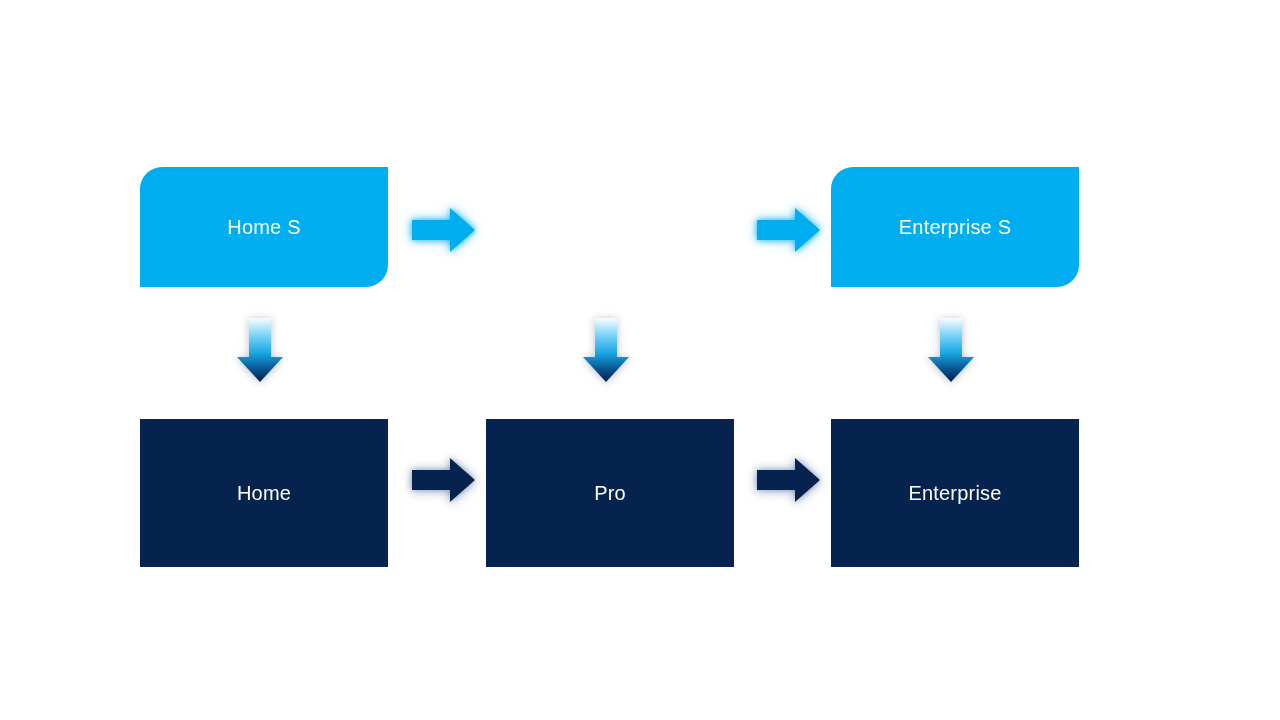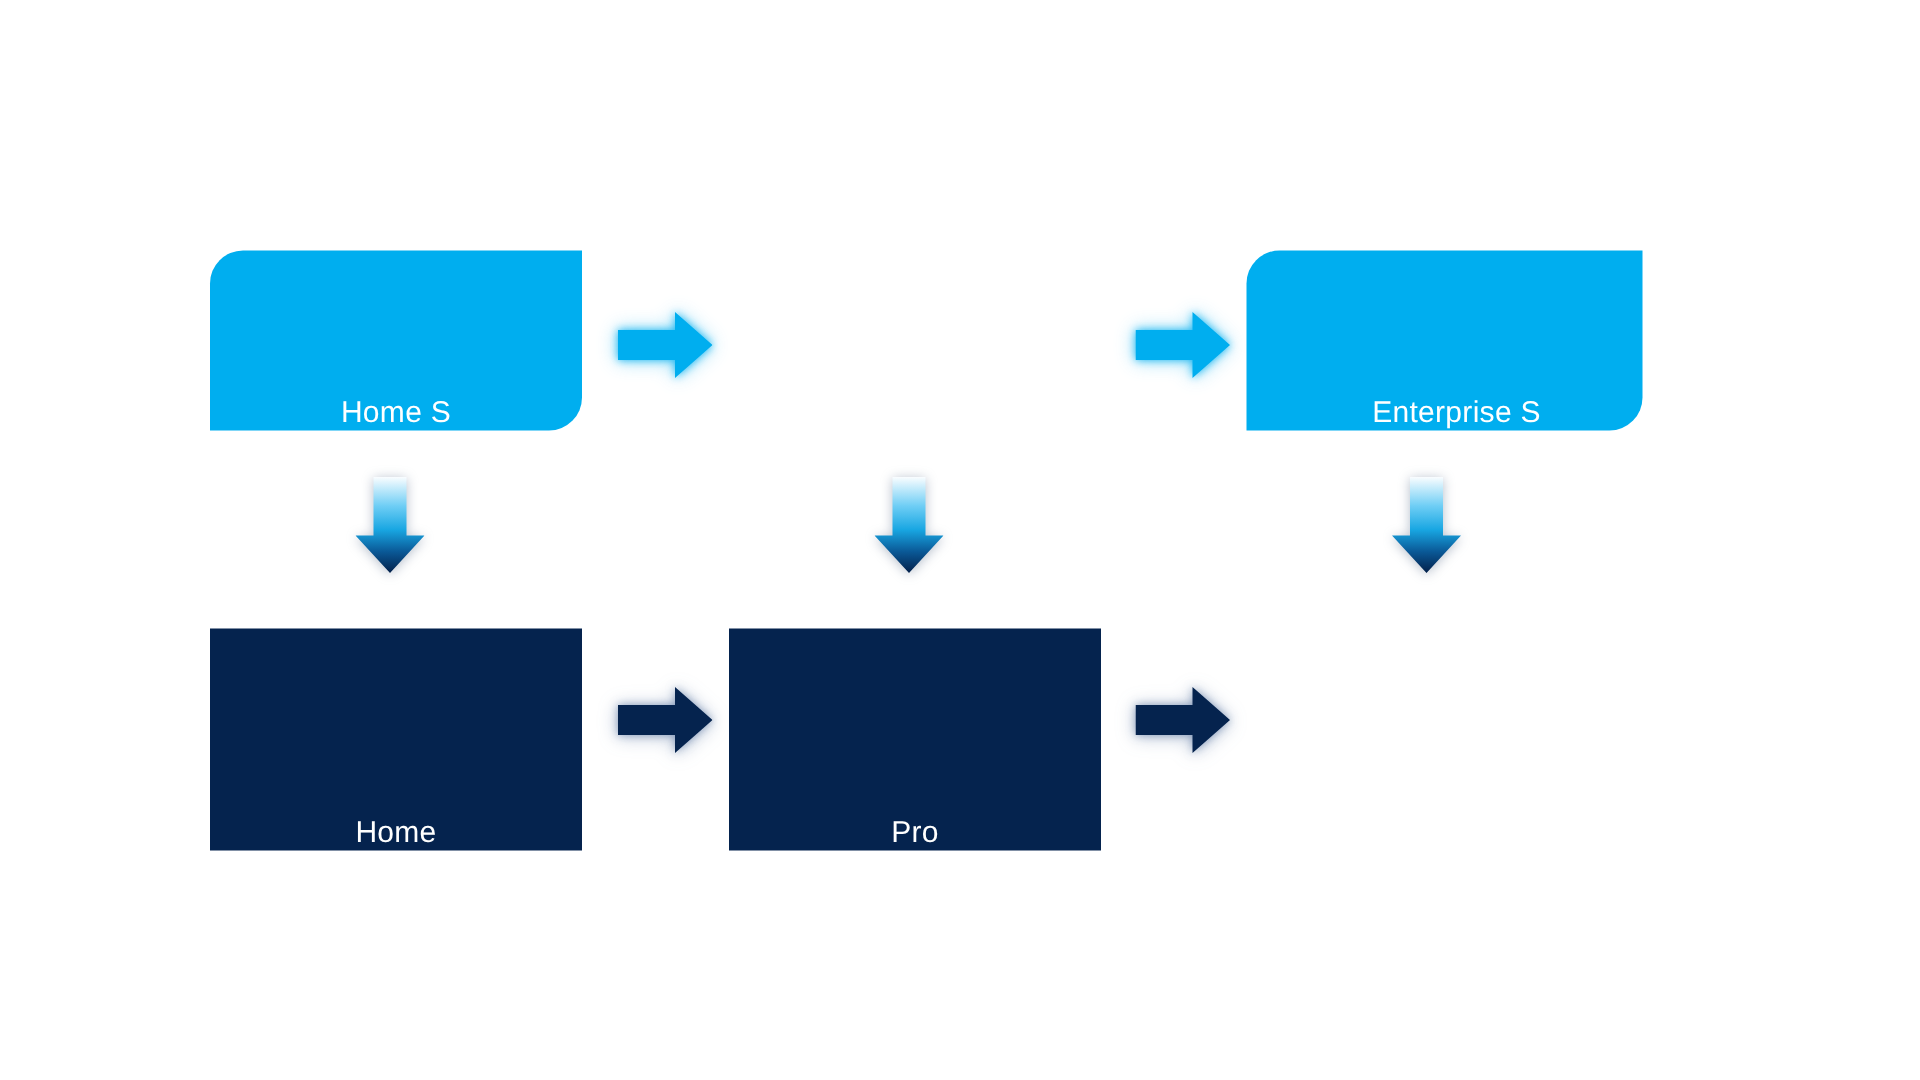--- a/index.html
+++ b/index.html
@@ -13,35 +13,35 @@
     width:1280px;height:720px;overflow:hidden;
     background:#e8e8e8;
     font-family:"Liberation Sans", sans-serif;
   }
   .canvas{
     position:relative;width:1280px;height:720px;
     background:var(--canvas-bg);
   }
   .node{
     position:absolute;width:248px;
-    display:flex;align-items:flex-end;justify-content:center;
+    display:flex;align-items:center;justify-content:center;
     color:var(--label-text);
     font-size:20px;line-height:1.2;
     letter-spacing:0.2px;
   }
   .node-top{
     top:167px;height:120px;
     background:var(--light-blue);
     border-radius:22px 0 22px 0;
   }
   .node-bottom{
     top:419px;height:148px;
     background:var(--dark-navy);
   }
-  .col-0{left:140px;} .col-1{left:486px;} .col-2{left:831px;padding-left:16px;}
+  .col-0{left:140px;} .col-1{left:486px;} .col-2{left:831px;}
 
   .arrow{position:absolute;display:block;}
   .arrow-right{width:63px;height:50px;}
   .arrow-right-top{
     top:205px;color:var(--light-blue);
     filter:drop-shadow(0 0 3px rgba(0,174,239,.85)) drop-shadow(0 0 6px rgba(0,174,239,.4));
   }
   .arrow-right-bottom{
     top:455px;color:var(--dark-navy);
     filter:drop-shadow(0 0 3px rgba(70,100,150,.55)) drop-shadow(0 1px 6px rgba(70,100,150,.35));
@@ -79,20 +79,23 @@
   <div class="node node-top col-2">
     <span>Enterprise S</span>
   </div>
 
   <div class="node node-bottom col-0">
     <span>Home</span>
   </div>
   <div class="node node-bottom col-1">
     <span>Pro</span>
   </div>
+  <div class="node node-bottom col-2">
+    <span>Enterprise</span>
+  </div>
 
   <svg class="arrow arrow-right arrow-right-top gap-0" viewBox="0 0 63 50">
     <polygon points="0,15 38,15 38,3 63,25 38,47 38,35 0,35" fill="currentColor"></polygon>
   </svg>
   <svg class="arrow arrow-right arrow-right-top gap-1" viewBox="0 0 63 50">
     <polygon points="0,15 38,15 38,3 63,25 38,47 38,35 0,35" fill="currentColor"></polygon>
   </svg>
 
   <svg class="arrow arrow-right arrow-right-bottom gap-0" viewBox="0 0 63 50">
     <polygon points="0,15 38,15 38,3 63,25 38,47 38,35 0,35" fill="currentColor"></polygon>

